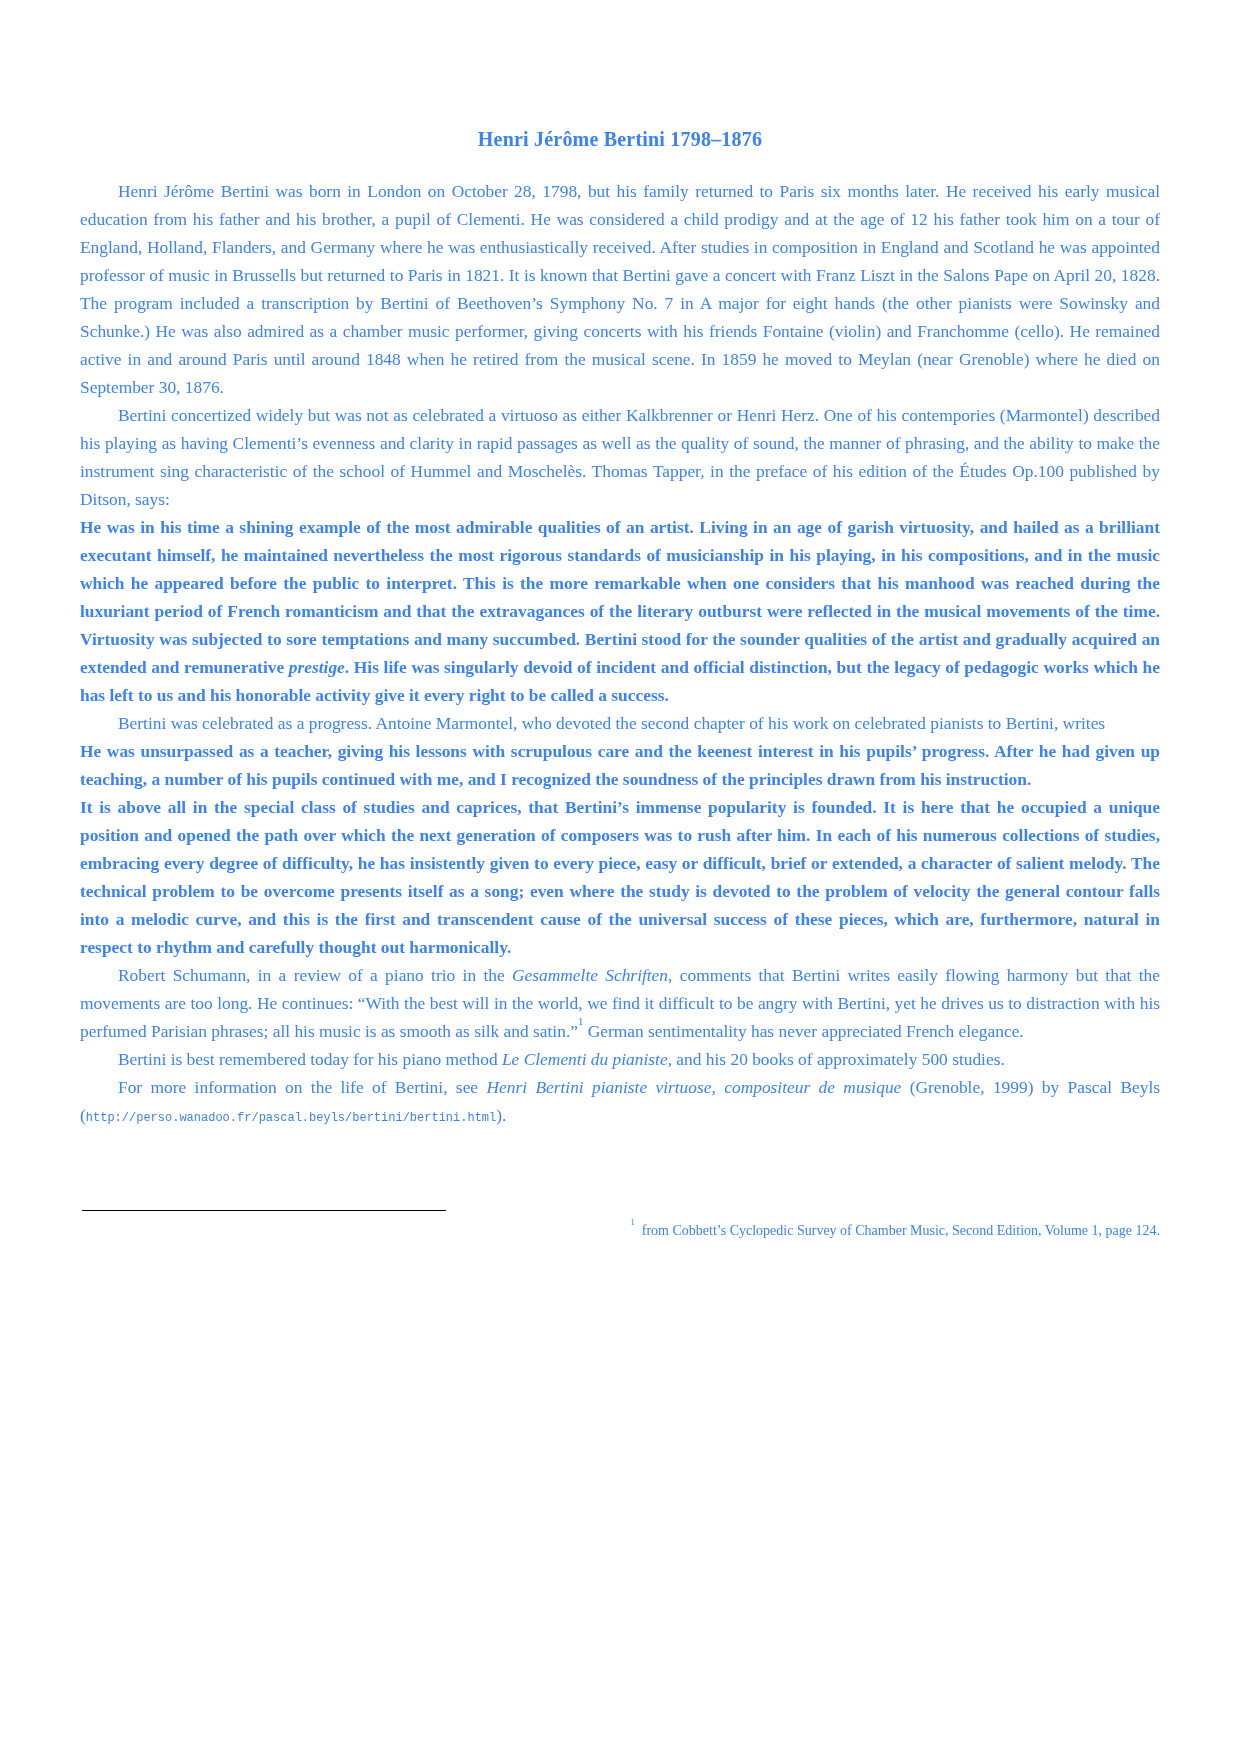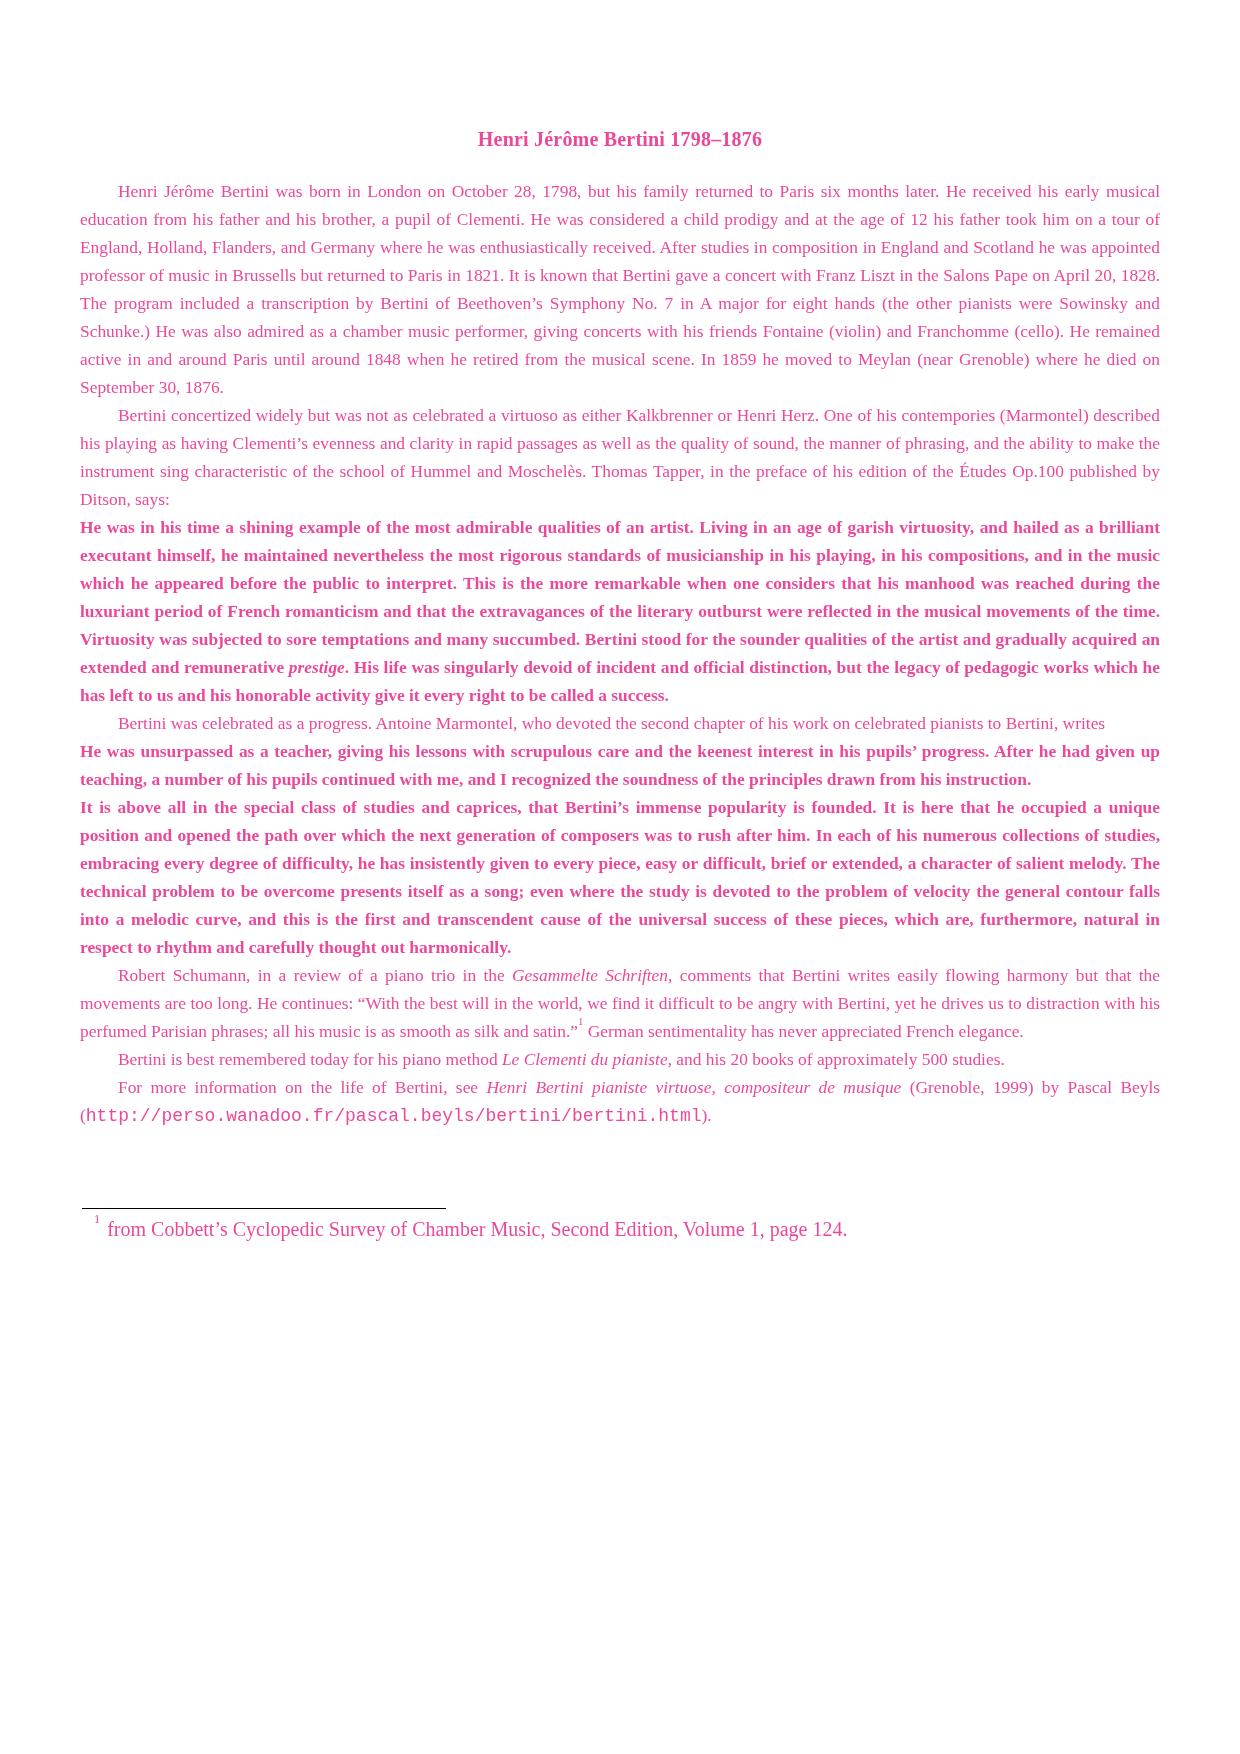--- a/index.html
+++ b/index.html
@@ -1,20 +1,20 @@
 <!DOCTYPE html>
 <html lang="en"><head>
 <meta charset="utf-8">
 <style>
   html, body { margin: 0; padding: 0; background: #ffffff; }
   .page {
     width: 1240px;
     height: 1754px;
     background: #ffffff;
-    color: #ec4899;
+    color: #3b82f6;
     font-family: "Liberation Serif", "DejaVu Serif", serif;
     box-sizing: border-box;
     padding: 128px 80px 0 80px;
     overflow: hidden;
     position: relative;
   }
   .doc-title {
     font-size: 20px;
     font-weight: bold;
     text-align: center;
@@ -31,41 +31,41 @@
   p.body { text-indent: 38px; }
   blockquote {
     margin: 13px 36px 13px 38px;
     padding: 0;
     font-weight: bold;
   }
   blockquote + blockquote { margin-top: 26px; }
   .it { font-style: italic; }
   .tt {
     font-family: "Liberation Mono", "DejaVu Sans Mono", monospace;
-    font-size: 18px;
+    font-size: 12px;
   }
   .content sup, .footnote sup {
     font-size: 62%;
     line-height: 0;
     position: relative;
     top: -0.45em;
   }
   .footnote { margin-top: 78px; }
   .footnote-rule {
     width: 364px;
     border: 0;
     border-top: 1.6px solid #000;
     margin: 0 0 9px 2px;
   }
   .footnote-text {
-    font-size: 20px;
+    font-size: 14px;
     line-height: 22px;
     margin: 0;
     padding-left: 14px;
-    text-align: left;
+    text-align: right;
   }
   .footnote-text sup { margin-right: 7px; }
 </style>
 </head>
 <body>
 
 <div class="page">
   <h1 class="doc-title">Henri Jérôme Bertini 1798–1876</h1>
 
   <div class="content">

